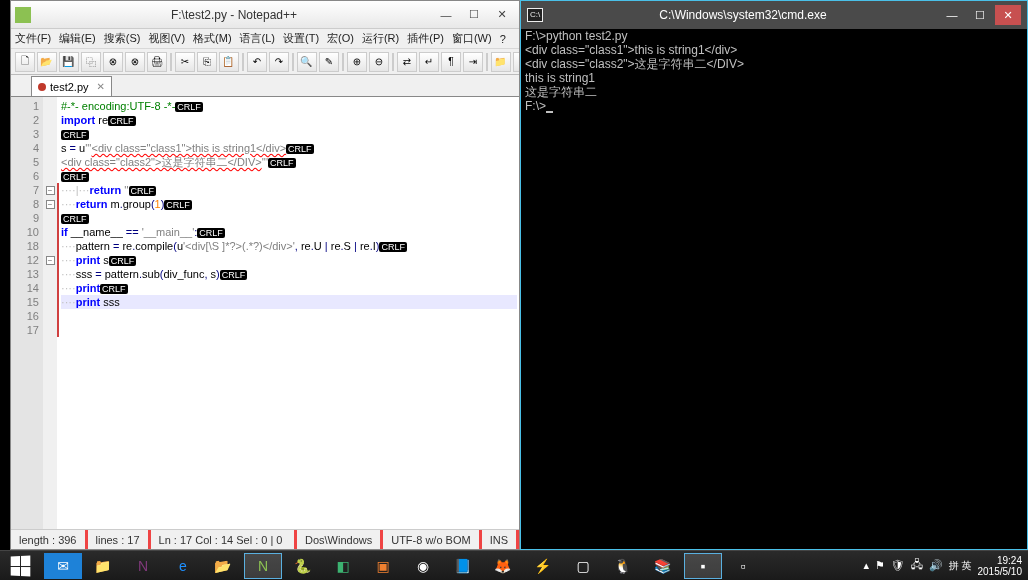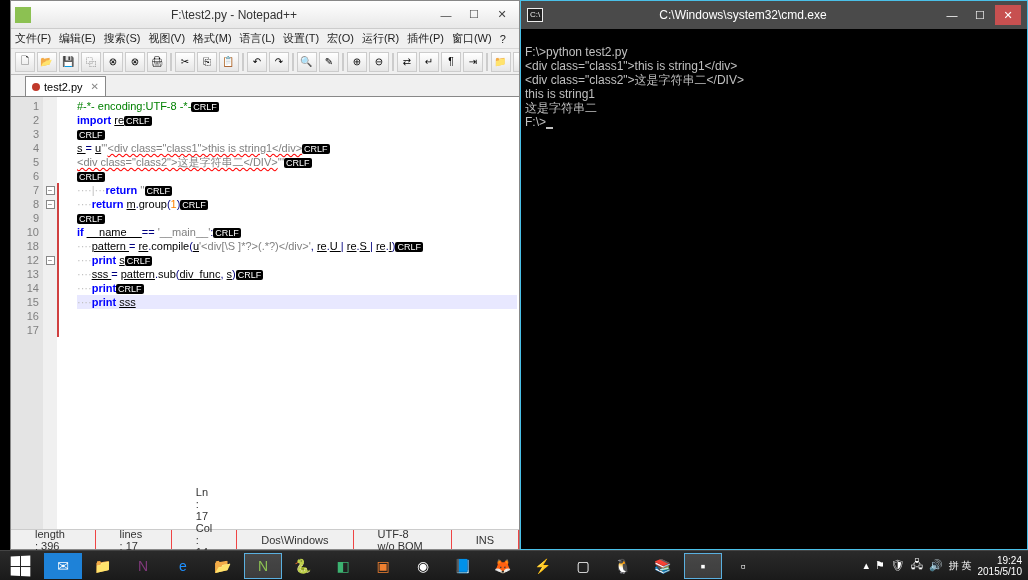--- a/index.html
+++ b/index.html
@@ -12,55 +12,55 @@
 .npp-title-icon { width:16px; height:16px; background:#8cc152; margin-right:6px; }
 .npp-title-text { flex:1; font-size:12px; color:#333; text-align:center; }
 .winbtn { width:26px; height:20px; display:flex; align-items:center; justify-content:center; font-size:11px; color:#444; margin-left:2px; border:1px solid transparent; }
 
 .npp-menu { height:20px; background:#f0f0f0; display:flex; align-items:center; padding:0 4px; font-size:11px; color:#222; border-bottom:1px solid #d8d8d8; }
 .npp-menu span { margin-right:8px; cursor:default; }
 .npp-tool { height:26px; background:#f0f0f0; display:flex; align-items:center; padding:2px 4px; gap:2px; border-bottom:1px solid #bbb; flex-wrap:nowrap; overflow:hidden; }
 .tbtn { width:20px; height:20px; border:1px solid #ccc; background:linear-gradient(#fff,#e6e6e6); display:flex; align-items:center; justify-content:center; font-size:10px; flex-shrink:0; }
 .tsp { width:2px; height:18px; background:#ccc; margin:0 1px; flex-shrink:0; }
 
-.npp-tab { height:22px; background:#f0f0f0; display:flex; align-items:flex-end; padding:0 14px; border-bottom:1px solid #888; }
+.npp-tab { height:22px; background:#f0f0f0; display:flex; align-items:flex-end; padding:0 20px; border-bottom:1px solid #888; }
 .tab { height:20px; background:#fff; border:1px solid #888; border-bottom:none; padding:1px 6px; font-size:11px; display:flex; align-items:center; gap:4px; }
 .tab-dot { width:8px; height:8px; background:#c0392b; border-radius:50%; }
 .tab-x { color:#888; font-size:10px; margin-left:4px; }
 
 .editor { height:432px; background:#fff; display:flex; font-family:"Courier New",monospace; font-size:11px; }
 .gutter { width:32px; background:#e4e4e4; text-align:right; padding:2px 4px 0 0; color:#808080; user-select:none; }
 .gutter div { height:14px; line-height:14px; }
 .fold { width:14px; background:#f0f0f0; padding-top:2px; }
 .fold div { height:14px; display:flex; align-items:center; justify-content:center; font-size:9px; color:#666; }
 .fold .box { width:9px; height:9px; border:1px solid #888; background:#fff; font-size:8px; line-height:7px; text-align:center; }
-.code { flex:1; padding:2px 2px 0 20px; position:relative; }
+.code { flex:1; padding:2px 2px 0 4px; position:relative; }
 .code-line { height:14px; line-height:14px; white-space:pre; }
 .code-line.current { background:#e8e8ff; }
 .kw { color:#0000ff; font-weight:bold; }
 .com { color:#008000; }
 .str { color:#808080; }
 .op { color:#000080; }
 .num { color:#ff8000; }
-.id { color:#000;text-decoration:underline; }
+.id { color:#000; }
 .fn { color:#000; }
 .crlf { background:#000; color:#fff; font-size:9px; padding:0 2px; border-radius:2px; }
 .wavy { text-decoration:underline wavy red; }
 .indent { color:#c0c0c0; }
 .red-border { position:absolute; left:0; top:86px; width:2px; height:154px; background:#d04040; }
 
 .status { height:20px; background:#f0f0f0; border-top:1px solid #ccc; display:flex; align-items:center; font-size:11px; color:#333; }
-.status > div { padding:0 24px; border-right:1px solid #ef4444; height:100%; display:flex; align-items:center; }
+.status > div { padding:0 8px; border-right:3px solid #ef4444; height:100%; display:flex; align-items:center; }
 
 
 .cmd { position:absolute; left:520px; top:0; width:508px; height:550px; background:#000; border:1px solid #4ac0e8; }
 .cmd-title { height:28px; background:#4a4a4a; display:flex; align-items:center; padding:0 6px; }
 .cmd-icon { width:16px; height:14px; background:#222; border:1px solid #eee; margin-right:6px; font-size:8px; color:#eee; text-align:center; line-height:11px; }
 .cmd-title-text { flex:1; font-size:12px; color:#fff; text-align:center; }
-.cmd-body { font-family:"Consolas","SimSun",monospace; font-size:12px; color:#c0c0c0; padding:16px 4px; line-height:14px; white-space:pre; }
+.cmd-body { font-family:"Consolas","SimSun",monospace; font-size:12px; color:#c0c0c0; padding:0 4px; line-height:14px; white-space:pre; }
 .cmd-body .cursor { display:inline-block; width:7px; height:2px; background:#c0c0c0; vertical-align:bottom; }
 
 
 .taskbar { position:absolute; left:0; bottom:0; width:1028px; height:30px; background:linear-gradient(#2a2a2a,#1a1a1a); display:flex; align-items:center; border-top:1px solid #444; }
 .start { width:40px; height:30px; display:flex; align-items:center; justify-content:center; }
 .winlogo { width:20px; height:20px; display:grid; grid-template:1fr 1fr/1fr 1fr; gap:1px; transform:perspective(40px) rotateY(-12deg); }
 .winlogo div { background:#fff; }
 .tb-icons { display:flex; height:100%; align-items:center; gap:2px; padding:0 4px; flex:1; overflow:hidden; }
 .tb-icon { width:38px; height:26px; display:flex; align-items:center; justify-content:center; font-size:14px; color:#fff; border:1px solid transparent; flex-shrink:0; }
 .tb-icon.active { background:rgba(255,255,255,.15); border-color:#5ab0e0; }

